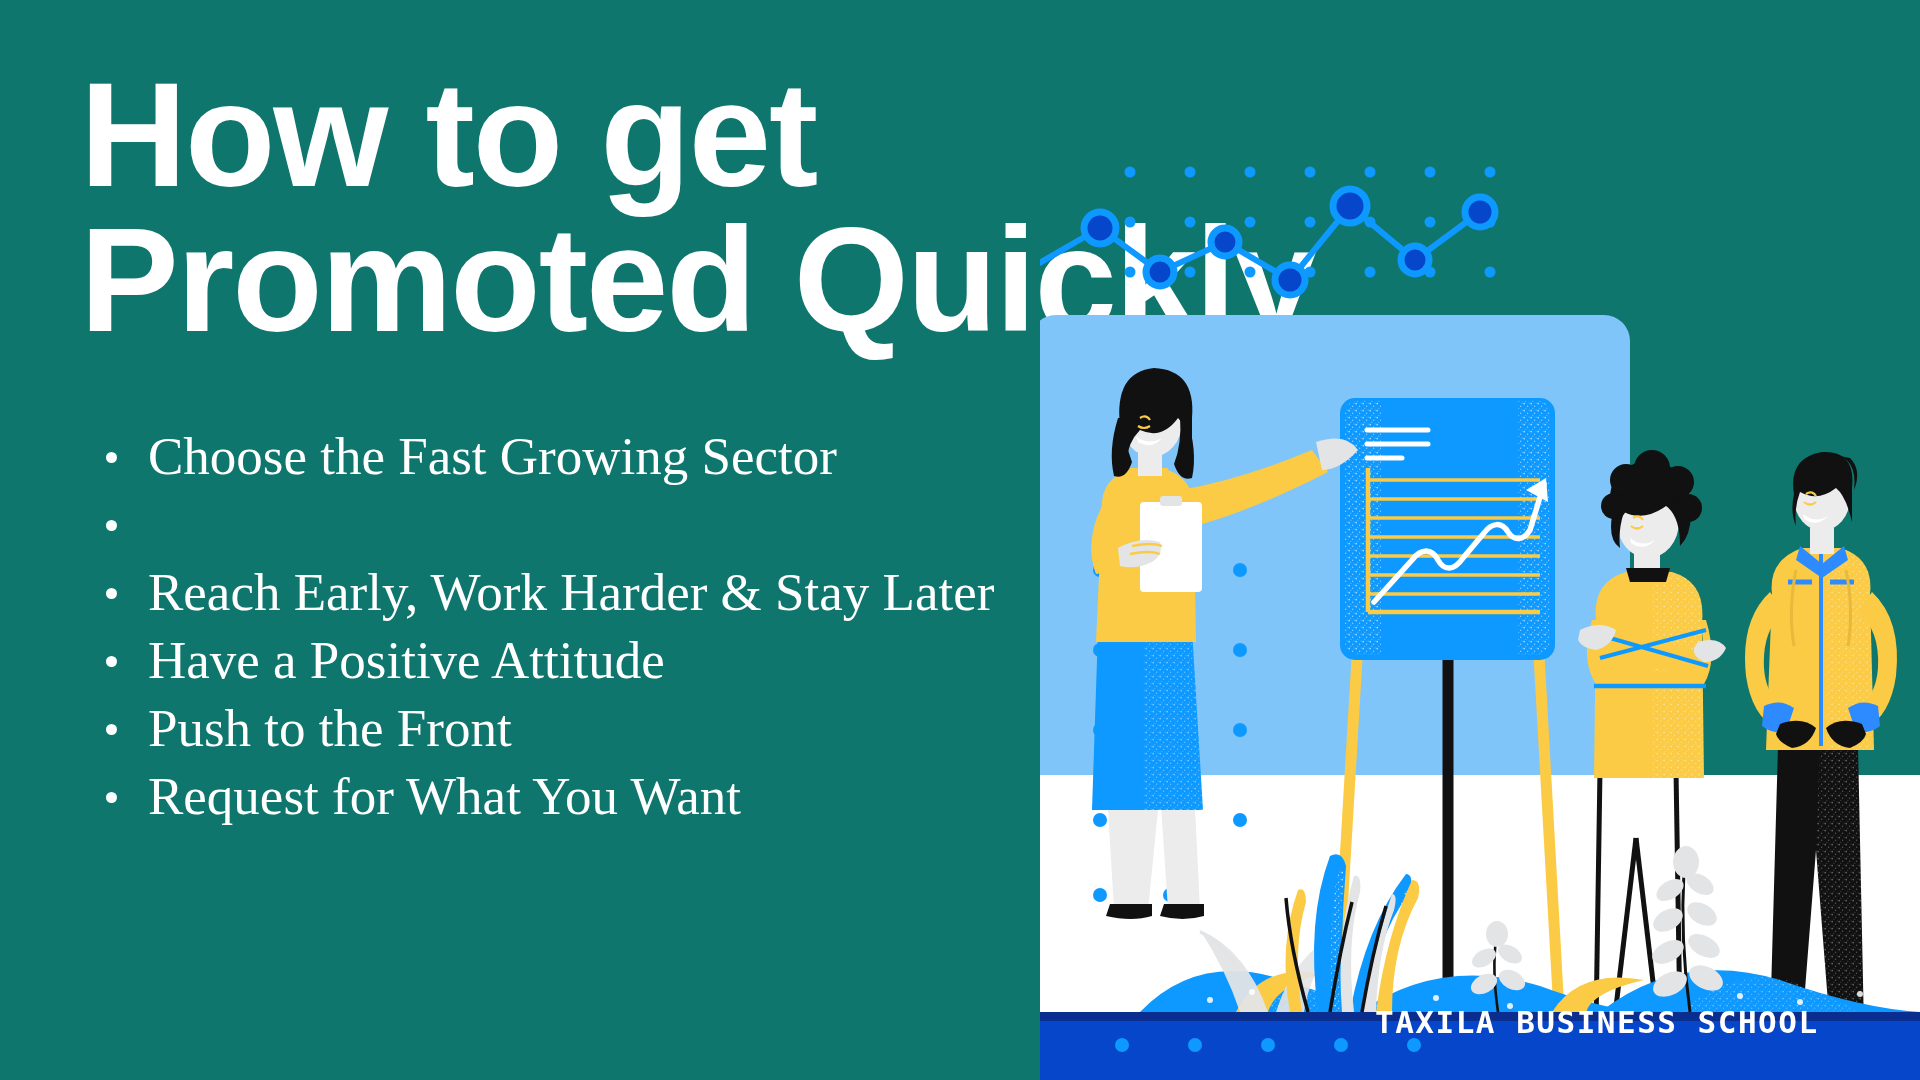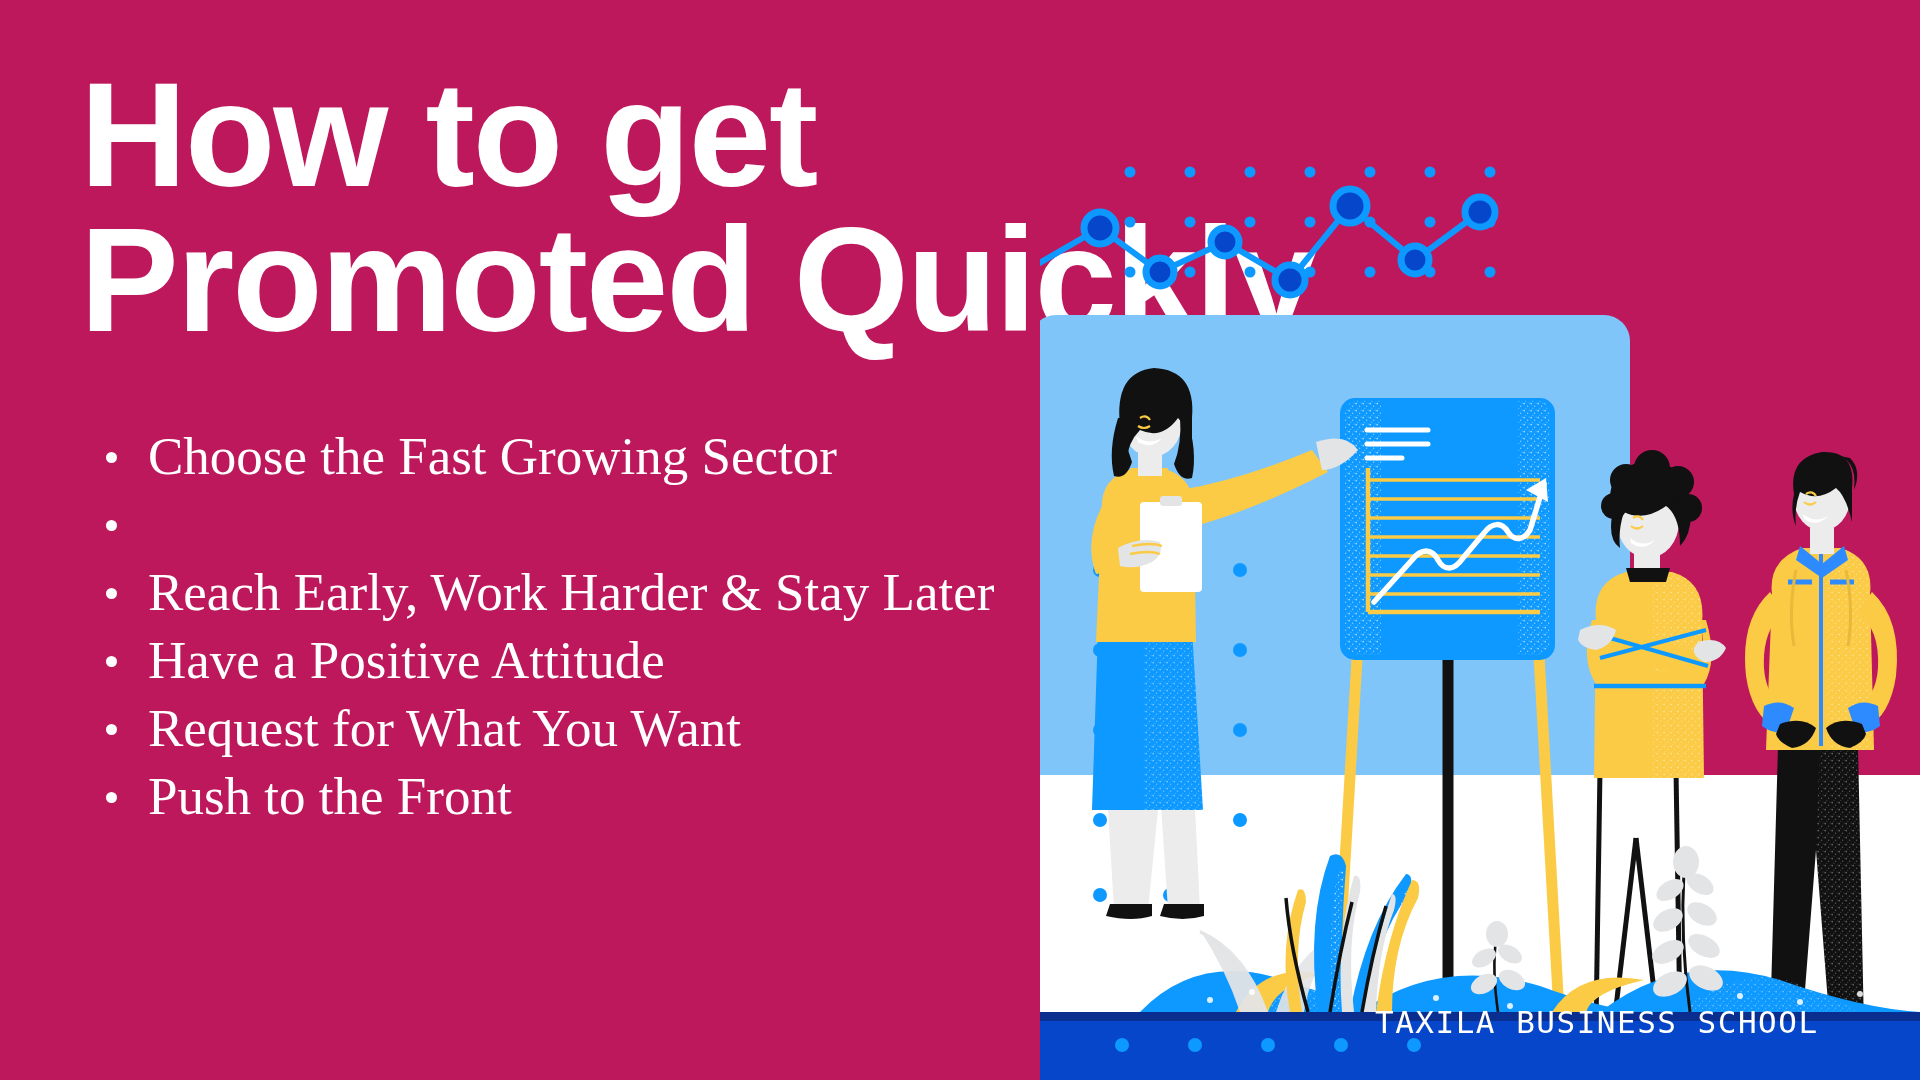--- a/index.html
+++ b/index.html
@@ -5,21 +5,21 @@
   * { margin:0; padding:0; box-sizing:border-box; }
   html,body { width:1920px; height:1080px; }
   body {
     background:#0546cb;
     font-family:"Liberation Sans", sans-serif;
     overflow:hidden;
     position:relative;
   }
   #slide {
     position:absolute; left:0; top:0; width:1920px; height:1080px;
-    background:#be185d; overflow:hidden;
+    background:#0f766e; overflow:hidden;
   }
 
   
   .headline {
     position:absolute; left:80px; top:62px;
     width:1060px;
     color:#ffffff;
     font-size:148px;
     line-height:0.98;
     font-weight:bold;
@@ -56,21 +56,21 @@
     width:880px; height:930px;
   }
   #illus svg { display:block; }
 
   
   .brand {
     position:absolute;
     left:1375px; top:1004px;
     color:#ffffff;
     font-family:"DejaVu Sans Mono", monospace;
-    font-weight:normal;
+    font-weight:bold;
     font-size:31px;
     letter-spacing:1.5px;
     white-space:nowrap;
   }
 </style>
 </head>
 <body>
 
 <div id="slide">
 
@@ -90,25 +90,25 @@
     <li class="bullet-item">
       <span class="bullet-dot"></span>
       <span class="bullet-text">Reach Early, Work Harder &amp; Stay Later</span>
     </li>
     <li class="bullet-item">
       <span class="bullet-dot"></span>
       <span class="bullet-text">Have a Positive Attitude</span>
     </li>
     <li class="bullet-item">
       <span class="bullet-dot"></span>
+      <span class="bullet-text">Push to the Front</span>
+    </li>
+    <li class="bullet-item">
+      <span class="bullet-dot"></span>
       <span class="bullet-text">Request for What You Want</span>
-    </li>
-    <li class="bullet-item">
-      <span class="bullet-dot"></span>
-      <span class="bullet-text">Push to the Front</span>
     </li>
   </ul>
 
   <div id="illus">
     <svg width="880" height="930" viewBox="0 0 880 930" xmlns="http://www.w3.org/2000/svg">
 
       <defs>
 
         <pattern id="speck" width="7" height="7" patternUnits="userSpaceOnUse">
           <circle cx="1.2" cy="1.6" r="0.85" fill="#ffffff" opacity="0.85"></circle>

